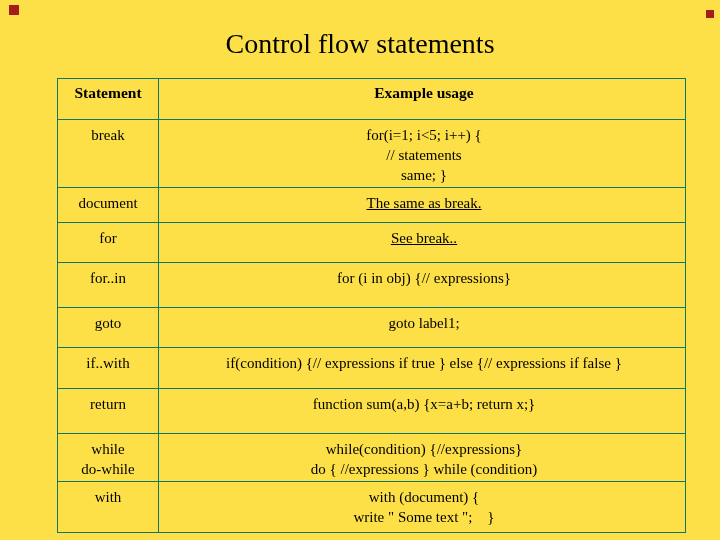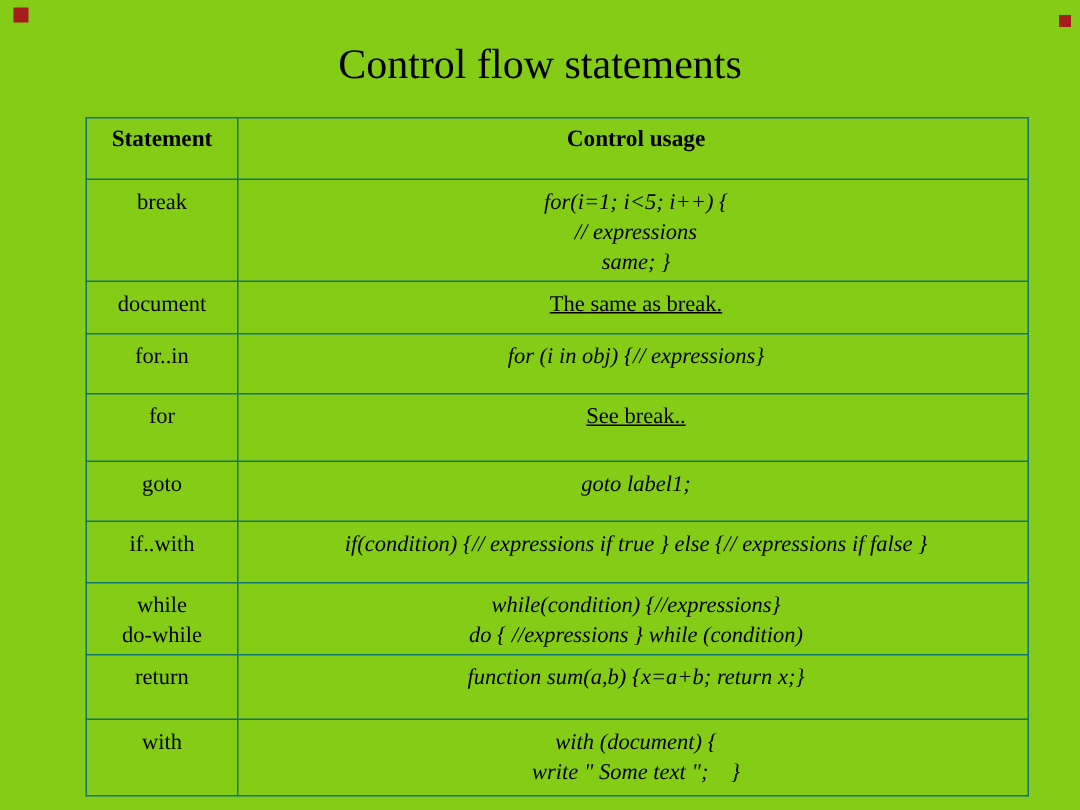--- a/index.html
+++ b/index.html
@@ -4,21 +4,21 @@
 <style>
   html, body {
     margin: 0;
     padding: 0;
     background: #ffffff;
   }
   .slide {
     position: relative;
     width: 720px;
     height: 540px;
-    background: #84cc16;
+    background: #fde047;
     overflow: hidden;
     font-family: "Liberation Serif", serif;
     color: #000000;
   }
   .corner-sq {
     position: absolute;
     background: #a61b1b;
   }
   .corner-sq.tl { left: 9px;  top: 5px;  width: 10px; height: 10px; }
   .corner-sq.tr { left: 706px; top: 10px; width: 8px;  height: 8px; }
@@ -73,21 +73,21 @@
   table.stmt-table tbody tr:nth-child(2) { height: 35px; }
   table.stmt-table tbody tr:nth-child(3) { height: 40px; }
   table.stmt-table tbody tr:nth-child(4) { height: 45px; }
   table.stmt-table tbody tr:nth-child(5) { height: 40px; margin-top: 20px; }
   table.stmt-table tbody tr:nth-child(6) { height: 41px; }
   table.stmt-table tbody tr:nth-child(7) { height: 45px; }
   table.stmt-table tbody tr:nth-child(8) { height: 43px; }
   table.stmt-table tbody tr:nth-child(9) { height: 51px; }
 
   td.stmt-cell { }
-  td.ex-cell.italic { font-style: italic; }
+  td.ex-cell.italic { }
   td.ex-cell.roman  { font-style: normal; text-decoration: underline; }
 
   .line {
     line-height: 20px;
     white-space: pre;
   }
 </style>
 </head>
 <body>
 
@@ -99,90 +99,90 @@
   <h1 class="slide-title">Control flow statements</h1>
 
   <table class="stmt-table">
     <colgroup>
         <col class="c1">
         <col class="c2">
       </colgroup>
     <thead>
       <tr>
         <th>Statement</th>
-        <th class="ex-head">Control usage</th>
+        <th class="ex-head">Example usage</th>
       </tr>
     </thead>
     <tbody id="table-body">
         <tr>
           <td class="stmt-cell">
             <div class="line">break</div>
           </td>
           <td class="ex-cell italic">
             <div class="line">for(i=1; i&lt;5; i++) {</div>
-            <div class="line">// expressions</div>
+            <div class="line">// statements</div>
             <div class="line">same; }</div>
           </td>
         </tr>
         <tr>
           <td class="stmt-cell">
             <div class="line">document</div>
           </td>
           <td class="ex-cell roman">
             <div class="line">The same as break.</div>
           </td>
         </tr>
         <tr>
           <td class="stmt-cell">
+            <div class="line">for</div>
+          </td>
+          <td class="ex-cell roman">
+            <div class="line">See break..</div>
+          </td>
+        </tr>
+        <tr>
+          <td class="stmt-cell">
             <div class="line">for..in</div>
           </td>
           <td class="ex-cell italic">
             <div class="line">for (i in obj) {// expressions}</div>
-          </td>
-        </tr>
-        <tr>
-          <td class="stmt-cell">
-            <div class="line">for</div>
-          </td>
-          <td class="ex-cell roman">
-            <div class="line">See break..</div>
           </td>
         </tr>
         <tr>
           <td class="stmt-cell">
             <div class="line">goto</div>
           </td>
           <td class="ex-cell italic">
             <div class="line">goto label1;</div>
           </td>
         </tr>
         <tr>
           <td class="stmt-cell">
             <div class="line">if..with</div>
           </td>
           <td class="ex-cell italic">
             <div class="line">if(condition) {// expressions if true } else {// expressions if false }</div>
           </td>
         </tr>
         <tr>
           <td class="stmt-cell">
+            <div class="line">return</div>
+          </td>
+          <td class="ex-cell italic">
+            <div class="line">function sum(a,b) {x=a+b; return x;}</div>
+          </td>
+        </tr>
+        <tr>
+          <td class="stmt-cell">
             <div class="line">while</div>
             <div class="line">do-while</div>
           </td>
           <td class="ex-cell italic">
             <div class="line">while(condition) {//expressions}</div>
             <div class="line">do { //expressions } while (condition)</div>
-          </td>
-        </tr>
-        <tr>
-          <td class="stmt-cell">
-            <div class="line">return</div>
-          </td>
-          <td class="ex-cell italic">
-            <div class="line">function sum(a,b) {x=a+b; return x;}</div>
           </td>
         </tr>
         <tr>
           <td class="stmt-cell">
             <div class="line">with</div>
           </td>
           <td class="ex-cell italic">
             <div class="line">with (document) {</div>
             <div class="line">write " Some text ";    }</div>
           </td>

